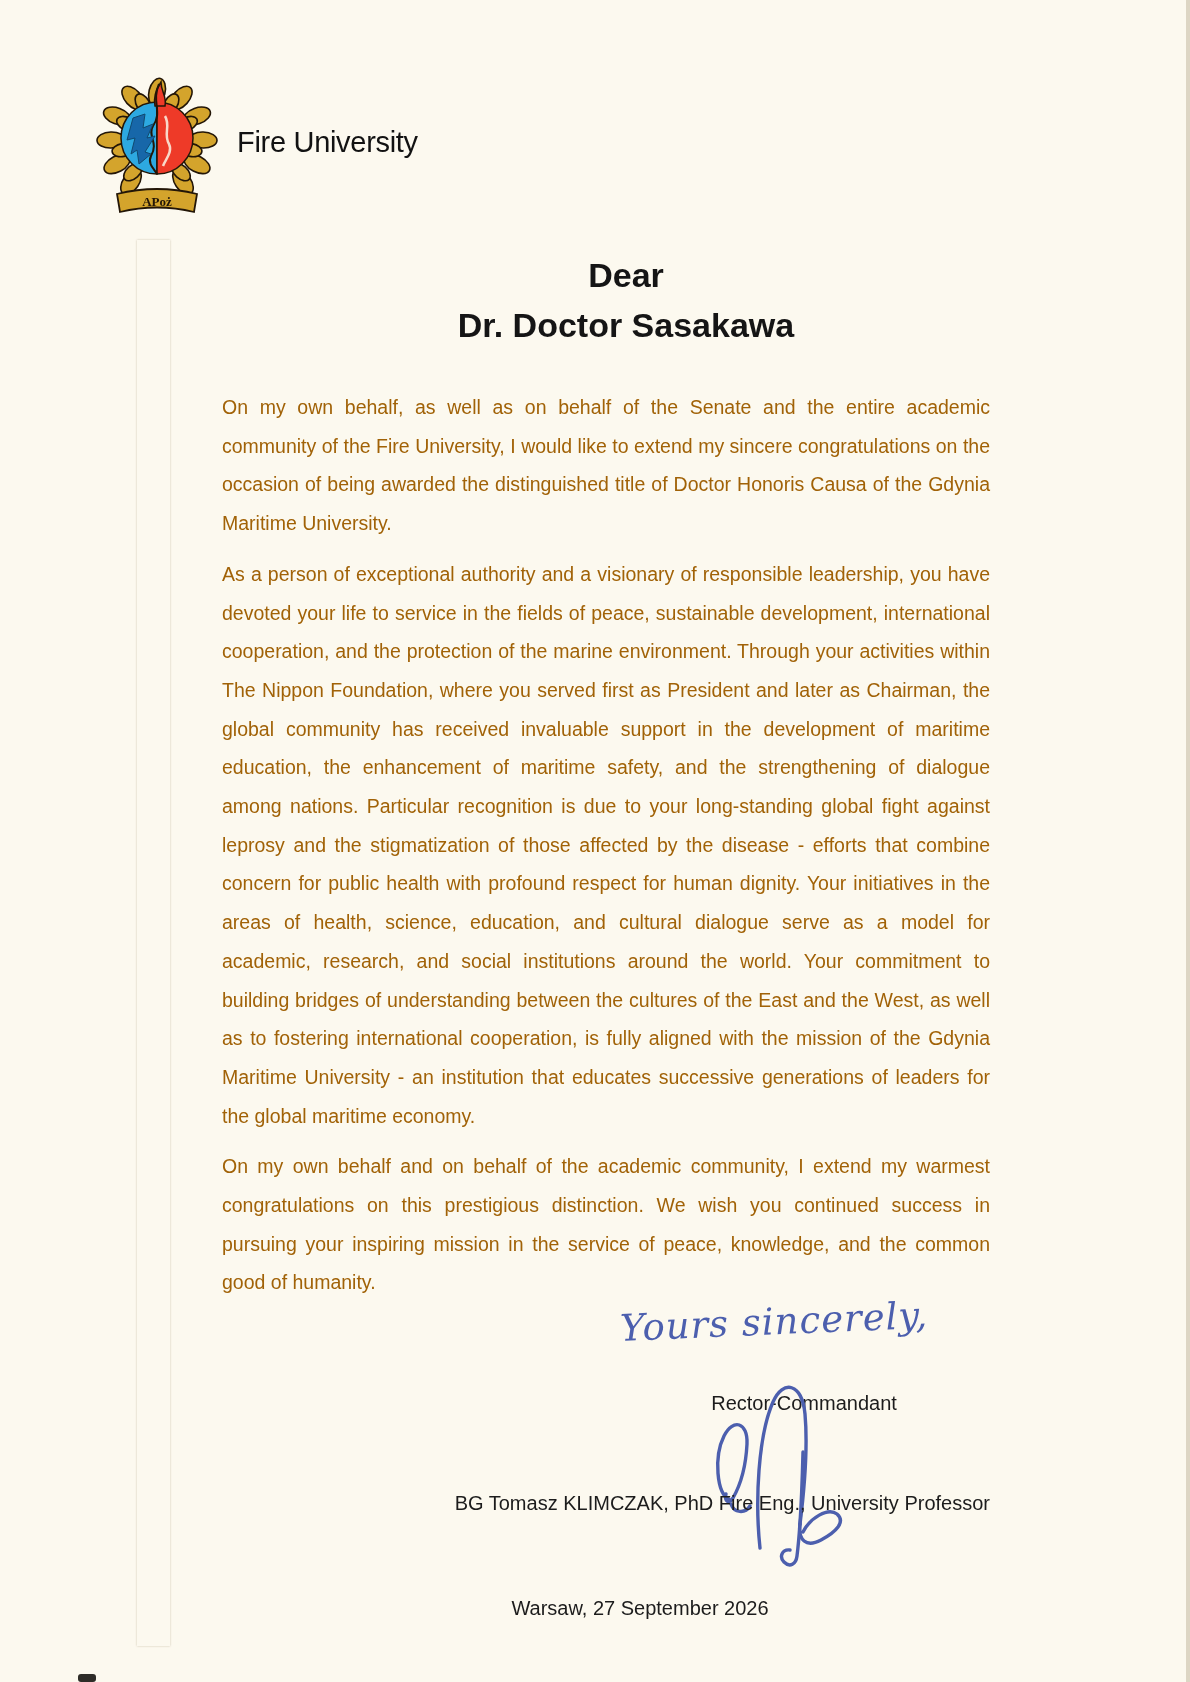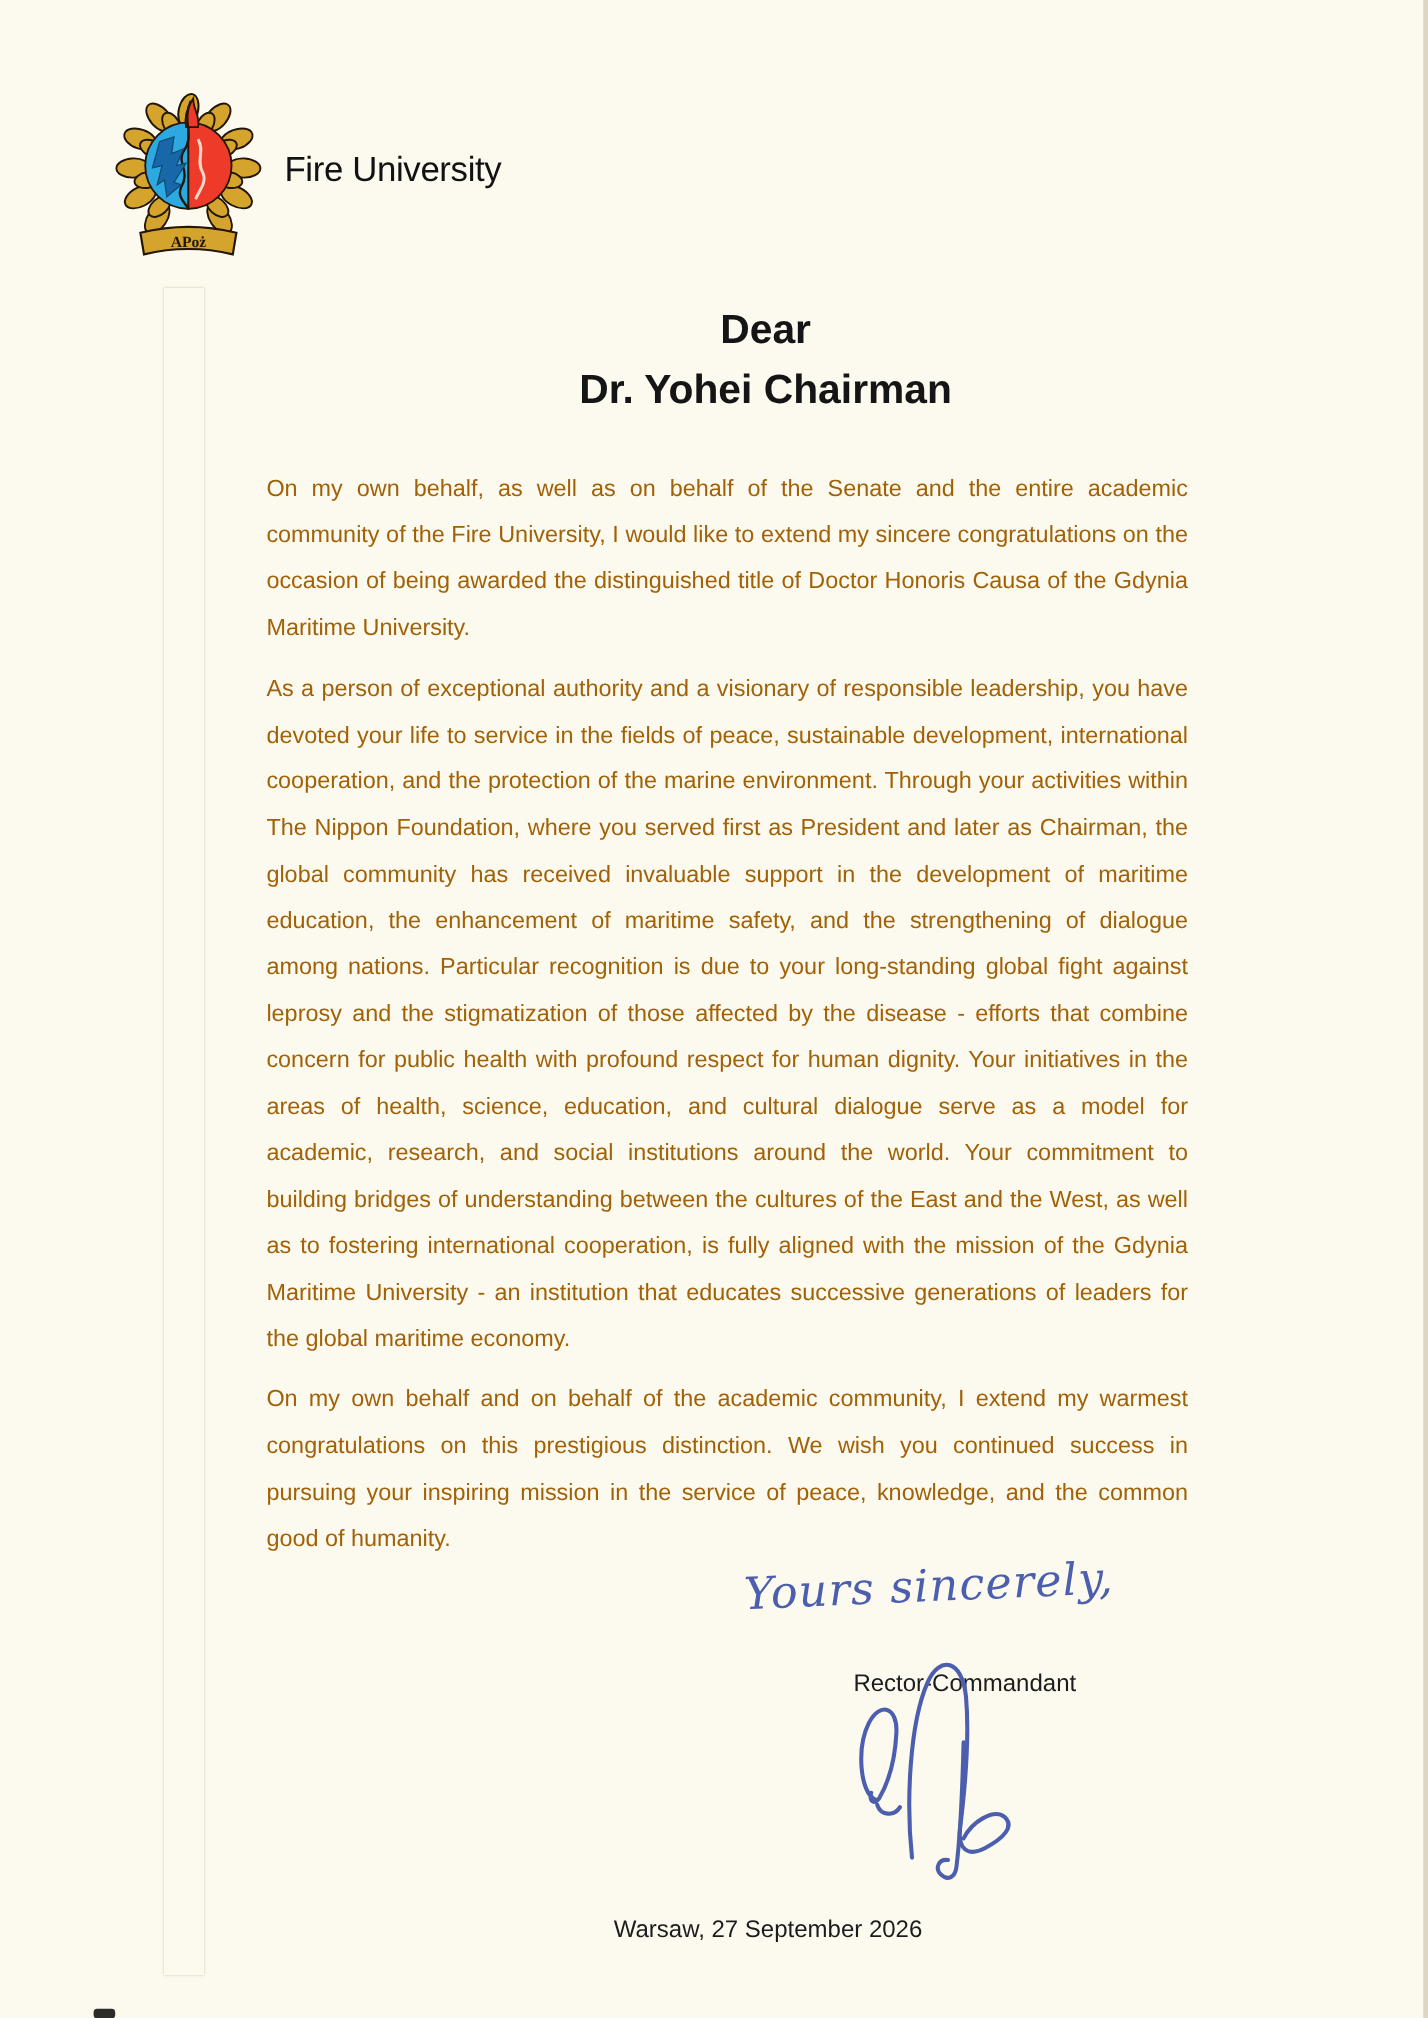--- a/index.html
+++ b/index.html
@@ -18,21 +18,21 @@
     position:absolute;left:237px;top:126px;
     font-size:29px;font-weight:normal;letter-spacing:-0.3px;color:#121212;
   }
   
   .ribbon{position:absolute;left:137px;top:240px;width:33px;height:1406px;
     box-shadow:0 0 2px rgba(120,100,60,.35);}
   .ribbon .w{position:absolute;left:0;top:0;width:17px;height:100%;}
   .ribbon .r{position:absolute;left:17px;top:0;width:16px;height:100%;}
   
   .salutation{
-    position:absolute;left:238px;top:250px;width:800px;
+    position:absolute;left:226px;top:250px;width:800px;
     text-align:center;font-weight:bold;font-size:34px;line-height:50px;color:#151515;
   }
   
   .body-text{
     position:absolute;left:222px;top:388px;width:768px;
     font-size:19.5px;line-height:38.7px;text-align:justify;color:#a16207;
   }
   .body-text p{margin:0 0 12px 0;}
   
   .handwritten{
@@ -110,21 +110,21 @@
 
   <div class="brand">Fire University</div>
 
   <div class="ribbon">
     <div class="w"></div>
     <div class="r"></div>
   </div>
 
   <div class="salutation">
     <div>Dear</div>
-    <div>Dr. Yohei Chairman</div>
+    <div>Dr. Doctor Sasakawa</div>
   </div>
 
   <div class="body-text">
     <p>On my own behalf, as well as on behalf of the Senate and the entire academic community of the Fire University, I would like to extend my sincere congratulations on the occasion of being awarded the distinguished title of Doctor Honoris Causa of the Gdynia Maritime University.</p>
     <p>As a person of exceptional authority and a visionary of responsible leadership, you have devoted your life to service in the fields of peace, sustainable development, international cooperation, and the protection of the marine environment. Through your activities within The Nippon Foundation, where you served first as President and later as Chairman, the global community has received invaluable support in the development of maritime education, the enhancement of maritime safety, and the strengthening of dialogue among nations. Particular recognition is due to your long-standing global fight against leprosy and the stigmatization of those affected by the disease - efforts that combine concern for public health with profound respect for human dignity. Your initiatives in the areas of health, science, education, and cultural dialogue serve as a model for academic, research, and social institutions around the world. Your commitment to building bridges of understanding between the cultures of the East and the West, as well as to fostering international cooperation, is fully aligned with the mission of the Gdynia Maritime University - an institution that educates successive generations of leaders for the global maritime economy.</p>
     <p>On my own behalf and on behalf of the academic community, I extend my warmest congratulations on this prestigious distinction. We wish you continued success in pursuing your inspiring mission in the service of peace, knowledge, and the common good of humanity.</p>
   </div>
 
   <div class="handwritten" style="color:#4c5fae">Yours sincerely,</div>
 
@@ -137,19 +137,20 @@
       <path d="M31 152 c3 9 14 10 19 2"></path>
 
       <path d="M60 196 C55 150 58 84 73 50 C83 27 102 31 105 62 C108 96 104 140 100 172"></path>
 
       <path d="M100 172 C98 188 106 196 121 188 C136 180 146 170 137 162 C128 155 110 166 103 180"></path>
 
       <path d="M103 100 C102 140 100 180 97 204 C96 212 90 216 84 210 C79 205 82 197 90 198"></path>
     </g>
   </svg>
 
+  <div class="signatory">BG Tomasz KLIMCZAK, PhD Fire Eng., University Professor</div>
 
   <div class="dateline">Warsaw, 27 September 2026</div>
 
   <div class="scan-edge"></div>
   <div class="scan-speck"></div>
 
 </div>
 
 </body></html>

